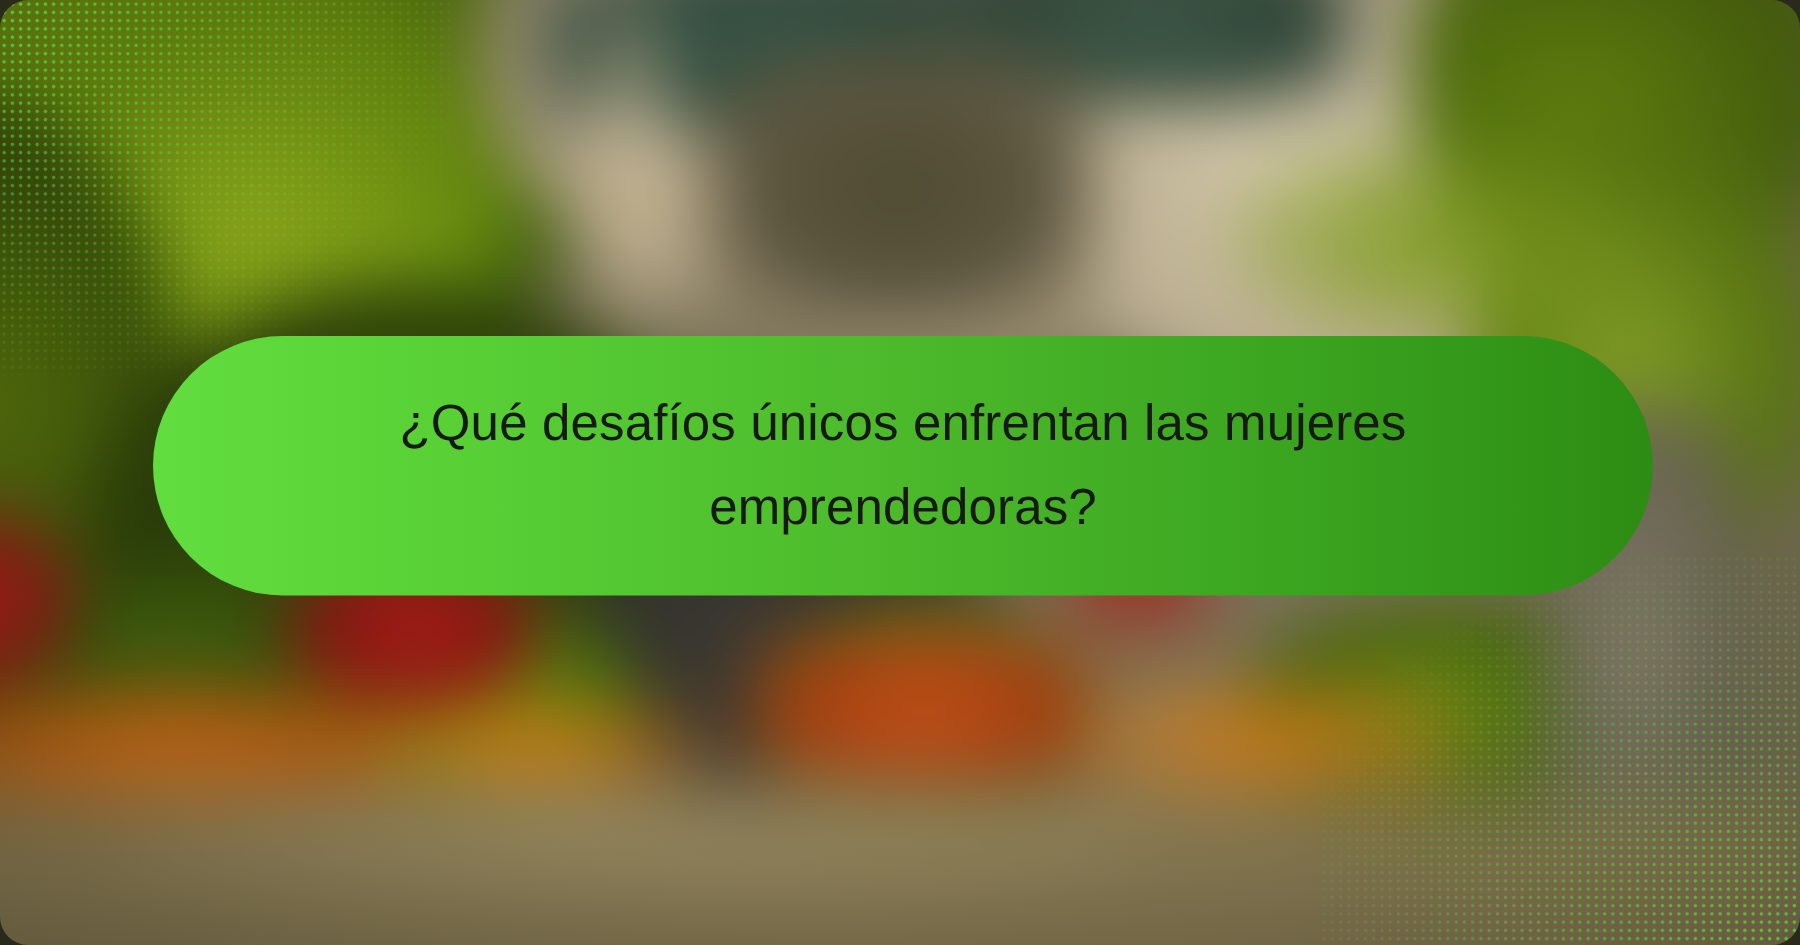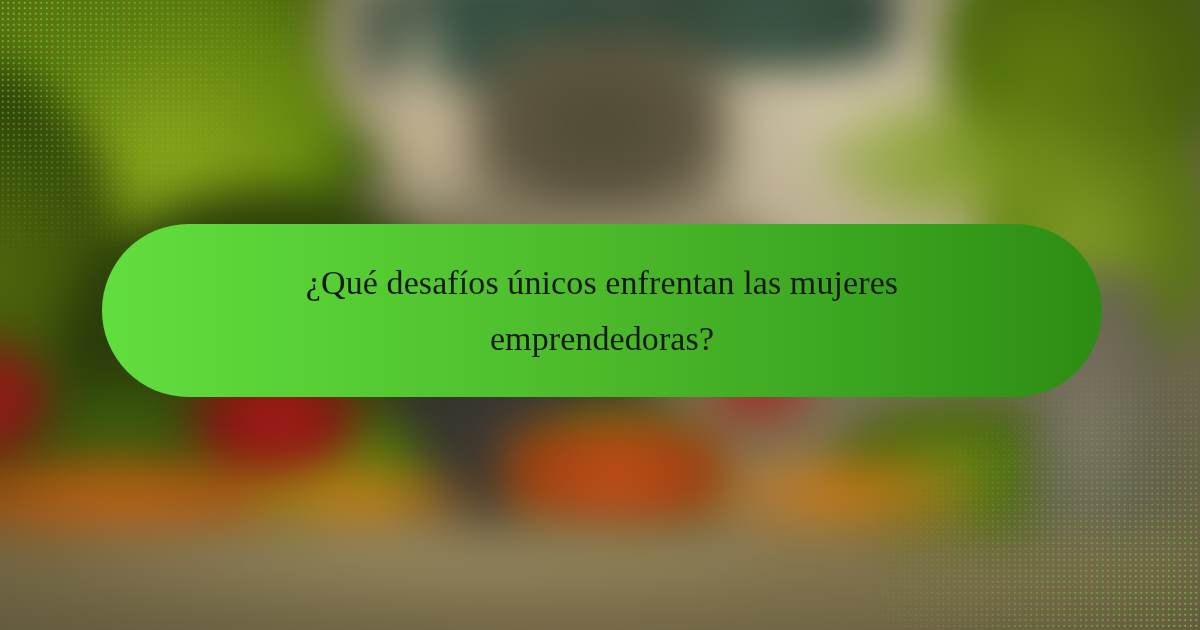--- a/index.html
+++ b/index.html
@@ -7,21 +7,22 @@
     margin: 0;
     padding: 0;
     background: #2a2a1a;
   }
 
   .stage {
     position: relative;
     width: 1200px;
     height: 630px;
     overflow: hidden;
-    font-family: Liberation Serif, serif;
+    font-family: Liberation Sans, sans-serif;
+    border-radius: 19px;
   }
 
   
   .photo {
     position: absolute;
     inset: -60px;
     overflow: hidden;
     filter: blur(22px) saturate(1.05);
     background-color: #7a7258;
   }

